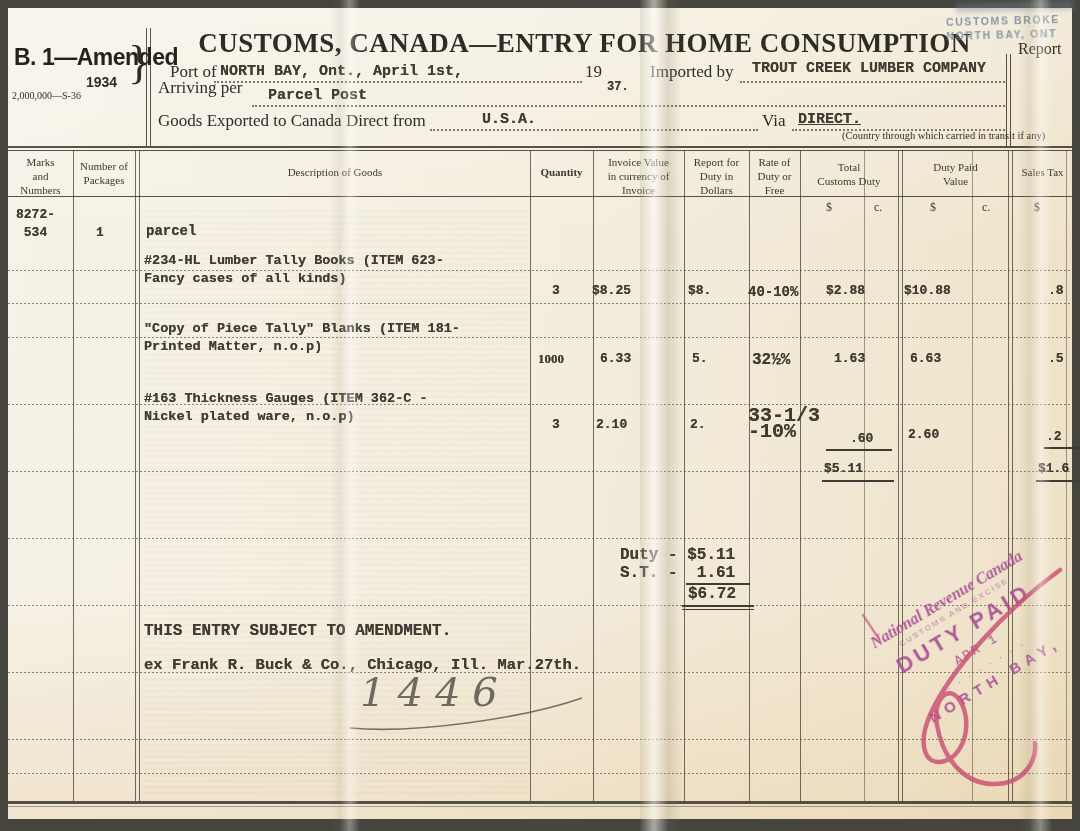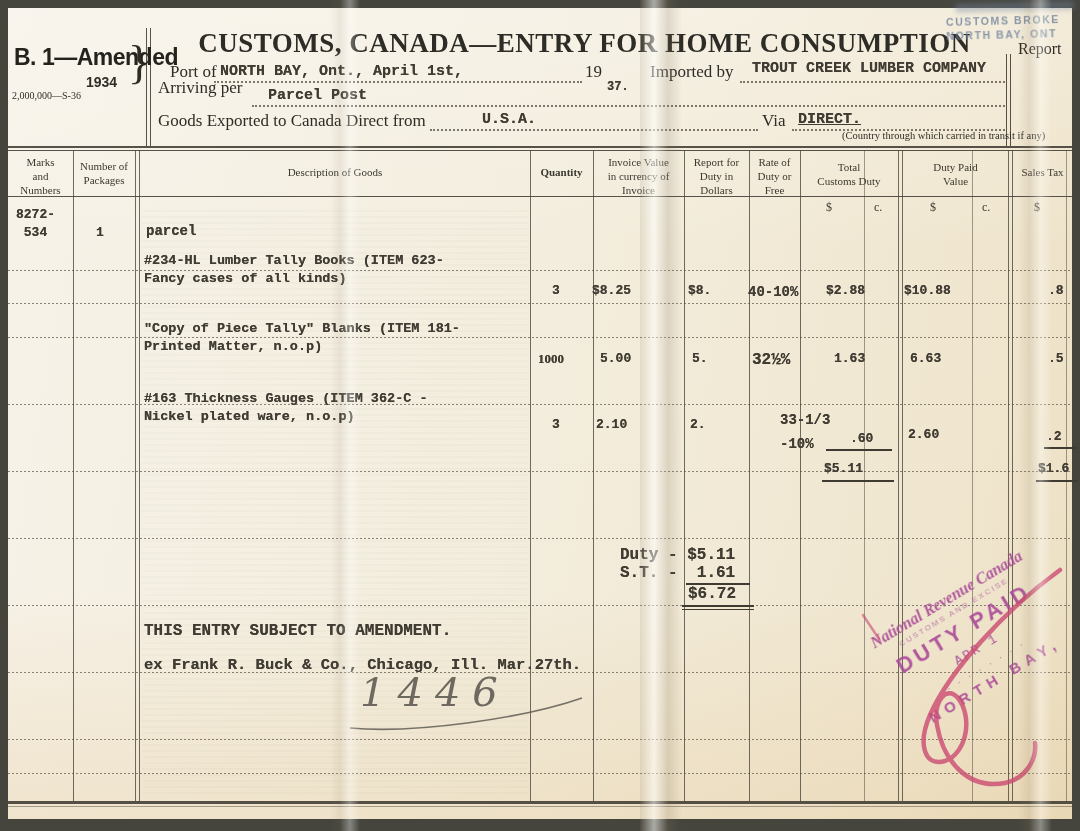--- a/index.html
+++ b/index.html
@@ -153,33 +153,33 @@
   <div class="t" style="left:592px;top:282px;">$8.25</div>
   <div class="t" style="left:688px;top:282px;">$8.</div>
   <div class="t" style="left:748px;top:283px;font-size:14px;">40-10%</div>
   <div class="t" style="left:826px;top:282px;">$2.88</div>
   <div class="t" style="left:904px;top:282px;">$10.88</div>
   <div class="t" style="left:1048px;top:282px;">.8</div>
 
   <div class="t" style="left:144px;top:320px;font-size:13.5px;">"Copy of Piece Tally" Blanks (ITEM 181-
 Printed Matter, n.o.p)</div>
   <div class="t" style="left:538px;top:350px;font-family:Liberation Serif, serif;">1000</div>
-  <div class="t" style="left:600px;top:350px;">5.00</div>
+  <div class="t" style="left:600px;top:350px;">6.33</div>
   <div class="t" style="left:692px;top:350px;">5.</div>
   <div class="t" style="left:752px;top:351px;font-size:16px;">32½%</div>
   <div class="t" style="left:834px;top:350px;text-align:center;">1.63</div>
   <div class="t" style="left:910px;top:350px;">6.63</div>
   <div class="t" style="left:1048px;top:350px;">.5</div>
 
   <div class="t" style="left:144px;top:390px;font-size:13.5px;">#163 Thickness Gauges (ITEM 362-C -
 Nickel plated ware, n.o.p)</div>
   <div class="t" style="left:552px;top:416px;">3</div>
   <div class="t" style="left:596px;top:416px;">2.10</div>
   <div class="t" style="left:690px;top:416px;">2.</div>
-  <div class="t" style="left:780px;top:408px;font-size:14px;line-height:24px;">33-1/3
+  <div class="t" style="left:748px;top:408px;font-size:20px;line-height:16px;">33-1/3
 -10%</div>
   <div class="t" style="left:850px;top:430px;">.60</div>
   <div class="t" style="left:908px;top:426px;">2.60</div>
   <div class="t" style="left:1046px;top:428px;">.2</div>
   <div class="ul" style="left:826px;top:449px;width:66px;"></div>
   <div class="ul" style="left:1044px;top:447px;width:34px;"></div>
 
   <div class="t" style="left:824px;top:460px;">$5.11</div>
   <div class="ul" style="left:822px;top:480px;width:72px;"></div>
   <div class="t" style="left:1038px;top:460px;">$1.6</div>

